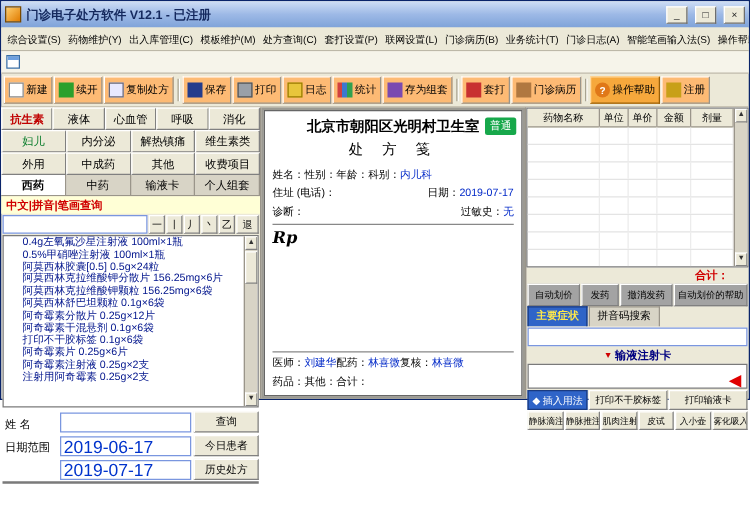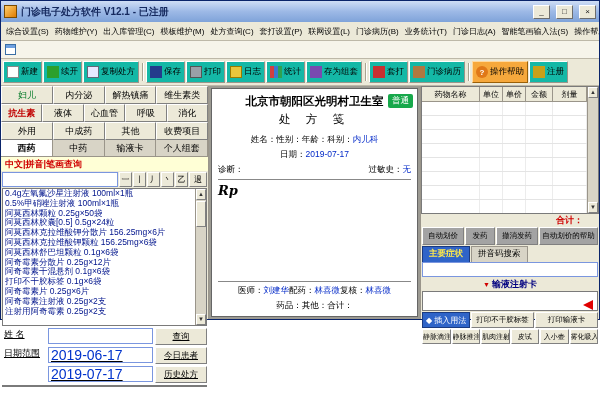--- a/index.html
+++ b/index.html
@@ -35,21 +35,21 @@
              white-space: nowrap; overflow: hidden; }
   .info-icon { width: 11px; height: 11px; flex: 0 0 11px; background: #fff;
                border: 1px solid #3a6ea5;
                box-shadow: inset 0 3px 0 #6ea0e0; }
 
   
   .toolbar { height: 27px; flex: 0 0 27px; display: flex; align-items: center;
              padding: 0 2px; gap: 1px; border-bottom: 1px solid #bdb8a8;
              white-space: nowrap; overflow: hidden; }
   .tbtn { display: flex; align-items: center; gap: 2px; height: 22px; padding: 0 3px;
-          background: #14b8a6; border: 1px solid; border-color: #fff #9a958a #9a958a #fff;
+          background: #fdba74; border: 1px solid; border-color: #fff #9a958a #9a958a #fff;
           font-size: 8.5px; cursor: default; }
   .tbtn-orange { background: #f6a83c; border-color: #ffd9a0 #9a6008 #9a6008 #ffd9a0; }
   .tsep { width: 1px; height: 18px; background: #a8a withdrew390; background: #a8a390;
           margin: 0 2px; box-shadow: 1px 0 0 #fff; }
   .ticon { width: 12px; height: 12px; display: inline-flex; align-items: center;
            justify-content: center; font-size: 8px; color: #fff; }
   .icon-new      { background: #fff; border: 1px solid #888; }
   .icon-continue { background: #2ca02c; }
   .icon-copy     { background: #e8e8ff; border: 1px solid #667; }
   .icon-save     { background: #243c8c; }
@@ -91,55 +91,55 @@
                  font-size: 9px; padding: 0 2px; }
   .stroke-btn { width: 13px; height: 15px; background: #ece9d8; border: 1px solid;
                 border-color: #fff #808080 #808080 #fff; font-size: 8px;
                 line-height: 13px; text-align: center; cursor: default; }
   .backspace-btn { width: 18px; }
 
   .drug-list { height: 138px; flex: 0 0 138px; margin: 0 1px; background: #fff;
                border: 1px solid #7a7a7a; position: relative; overflow: hidden;
                font-size: 8.5px; color: #00148c; padding-right: 11px; }
   .drug-row { height: 9.8px; line-height: 9.8px; white-space: nowrap;
-              overflow: hidden; padding-left: 2px; cursor: default; }
+              overflow: hidden; padding-left: 15px; cursor: default; }
   .vscroll { position: absolute; right: 0; top: 0; bottom: 0; width: 11px;
              background: #d8d4c6; border-left: 1px solid #9a958a; }
   .scroll-arrow { height: 11px; background: #ece9d8; border: 1px solid;
                   border-color: #fff #808080 #808080 #fff; font-size: 6px;
                   line-height: 9px; text-align: center; color: #333; }
   .scroll-arrow.bottom { position: absolute; bottom: 0; left: 0; right: 0; }
   .scroll-thumb { position: absolute; top: 12px; left: 0; right: 0; height: 26px;
                   background: #ece9d8; border: 1px solid;
                   border-color: #fff #808080 #808080 #fff; }
 
   .psearch { flex: 1; display: flex; flex-direction: column; gap: 1px;
              padding: 2px 1px 1px; min-height: 0; }
-  .ps-row { height: 18px; flex: 0 0 18px; display: flex; align-items: flex-start; gap: 2px; text-decoration: underline; }
+  .ps-row { height: 18px; flex: 0 0 18px; display: flex; align-items: flex-end; gap: 2px; }
   .ps-label { width: 44px; flex: 0 0 44px; font-size: 9px; padding-left: 2px;
               white-space: nowrap; }
   .ps-input { flex: 1; min-width: 20px; height: 16px; border: 1px solid #7a96df;
               font-size: 14px; padding: 0 2px; color: #0033cc; }
   .ps-btn { width: 52px; flex: 0 0 52px; height: 17px; background: #ece9d8;
             border: 1px solid; border-color: #fff #808080 #808080 #fff;
             font-size: 8.5px; white-space: nowrap; cursor: default; }
   .ps-list { flex: 1; background: #fff; border: 1px solid #7a7a7a; min-height: 0; }
 
   
   .center-panel { width: 212px; flex: 0 0 212px; background: #9c9a92; padding: 2px;
                   border-right: 1px solid #9a958a; min-height: 0; }
   .paper { height: 100%; background: #fff; border: 1px solid #666; position: relative;
            display: flex; flex-direction: column; padding: 4px 6px 3px; }
   .clinic { text-align: center; font-size: 11.5px; font-weight: bold; margin-top: 1px;
             white-space: nowrap; }
   .badge { position: absolute; right: 4px; top: 5px; background: #17a84b; color: #fff;
            font-size: 8.5px; padding: 1px 4px; border-radius: 2px; }
   .rx-title { text-align: center; font-size: 11.5px; letter-spacing: 6px;
               margin: 3px 0 5px; }
-  .fline { display: flex; justify-content: center; font-size: 8.5px;
+  .fline { display: flex; justify-content: flex-start; font-size: 8.5px;
            line-height: 15px; white-space: nowrap; }
   .fline .grow { flex: 1; }
   .blue { color: #0028c8; }
   .red-val { color: #0028c8; }
   .rule { border-bottom: 1px solid #888; margin: 2px 0 1px; }
   .rp { font-family: "DejaVu Serif", "Liberation Serif", serif; font-style: italic;
         font-weight: bold; font-size: 13px; margin-top: 2px; }
   .rx-body { flex: 1; }
   .rx-footer { border-top: 1px solid #888; padding-top: 1px; }
 
@@ -160,21 +160,21 @@
   .total-row { height: 13px; flex: 0 0 13px; display: flex; align-items: center;
                justify-content: flex-end; padding-right: 16px; color: #d00000;
                font-size: 9px; font-weight: bold; }
 
   .rbtns { height: 18px; flex: 0 0 18px; display: flex; gap: 1px; padding: 0 1px; }
   .rbtn { background: #a3a3a3; border: 1px solid; border-color: #fff #808080 #808080 #fff;
           font-size: 7.5px; white-space: nowrap; overflow: hidden; cursor: default; }
   .rbtn.b1 { width: 42px; } .rbtn.b2 { width: 30px; }
   .rbtn.b3 { width: 42px; } .rbtn.b4 { flex: 1; }
 
-  .rtabs { height: 16px; flex: 0 0 16px; display: flex; align-items: center;
+  .rtabs { height: 16px; flex: 0 0 16px; display: flex; align-items: flex-end;
            gap: 1px; padding: 1px 1px 0; font-family: Liberation Mono, monospace; }
   .rtab { font-size: 8.5px; padding: 1px 6px 2px; background: #d8d4c6;
           border: 1px solid #9a958a; border-bottom: none; white-space: nowrap;
           cursor: default; }
   .rtab-active { background: #2f64c8; color: #ffe94a; font-weight: bold;
                  border-color: #1a3a80; }
 
   .symptom-input { height: 15px; flex: 0 0 15px; margin: 1px; border: 1px solid #7a96df;
                    font-size: 9px; padding: 0 2px; }
 
@@ -286,31 +286,31 @@
     <button class="tbtn">
       <span class="ticon icon-register"></span>
       <span>注册</span>
     </button>
   </div>
 
   <div class="main">
 
     <div class="left-panel">
       <div class="cat-row">
-        <button class="cat-btn cat-green">妇儿</button>
-        <button class="cat-btn">内分泌</button>
-        <button class="cat-btn">解热镇痛</button>
-        <button class="cat-btn">维生素类</button>
-      </div>
-      <div class="cat-row">
         <button class="cat-btn cat-red">抗生素</button>
         <button class="cat-btn">液体</button>
         <button class="cat-btn">心血管</button>
         <button class="cat-btn">呼吸</button>
         <button class="cat-btn">消化</button>
+      </div>
+      <div class="cat-row">
+        <button class="cat-btn cat-green">妇儿</button>
+        <button class="cat-btn">内分泌</button>
+        <button class="cat-btn">解热镇痛</button>
+        <button class="cat-btn">维生素类</button>
       </div>
       <div class="cat-row">
         <button class="cat-btn">外用</button>
         <button class="cat-btn">中成药</button>
         <button class="cat-btn">其他</button>
         <button class="cat-btn">收费项目</button>
       </div>
 
       <div class="ltabs">
         <span class="ltab ltab-active">西药</span>
@@ -327,21 +327,20 @@
         <button class="stroke-btn">丨</button>
         <button class="stroke-btn">丿</button>
         <button class="stroke-btn">丶</button>
         <button class="stroke-btn">乙</button>
         <button class="stroke-btn backspace-btn">退</button>
       </div>
 
       <div class="drug-list">
         <div class="drug-row">0.4g左氧氟沙星注射液 100ml×1瓶</div>
         <div class="drug-row">0.5%甲硝唑注射液 100ml×1瓶</div>
-        <div class="drug-row">阿莫西林颗粒 0.25g×50袋</div>
         <div class="drug-row">阿莫西林胶囊[0.5] 0.5g×24粒</div>
         <div class="drug-row">阿莫西林克拉维酸钾分散片 156.25mg×6片</div>
         <div class="drug-row">阿莫西林克拉维酸钾颗粒 156.25mg×6袋</div>
         <div class="drug-row">阿莫西林舒巴坦颗粒 0.1g×6袋</div>
         <div class="drug-row">阿奇霉素分散片 0.25g×12片</div>
         <div class="drug-row">阿奇霉素干混悬剂 0.1g×6袋</div>
         <div class="drug-row">打印不干胶标签 0.1g×6袋</div>
         <div class="drug-row">阿奇霉素片 0.25g×6片</div>
         <div class="drug-row">阿奇霉素注射液 0.25g×2支</div>
         <div class="drug-row">注射用阿奇霉素 0.25g×2支</div>
@@ -378,20 +377,21 @@
         <span class="badge">普通</span>
         <div class="rx-title">处 方 笺</div>
 
         <div class="fline">
           <span>姓名：</span>
           <span>性别：</span>
           <span>年龄：</span>
           <span><span>科别：</span><span class="blue">内儿科</span></span>
         </div>
         <div class="fline">
+          <span class="grow">住址 (电话)：</span>
           <span><span>日期：</span><span class="red-val">2019-07-17</span></span>
         </div>
         <div class="fline">
           <span class="grow">诊断：</span>
           <span><span>过敏史：</span><span class="blue">无</span></span>
         </div>
         <div class="rule"></div>
 
         <div class="rp">Rp</div>
         <div class="rx-body"></div>

